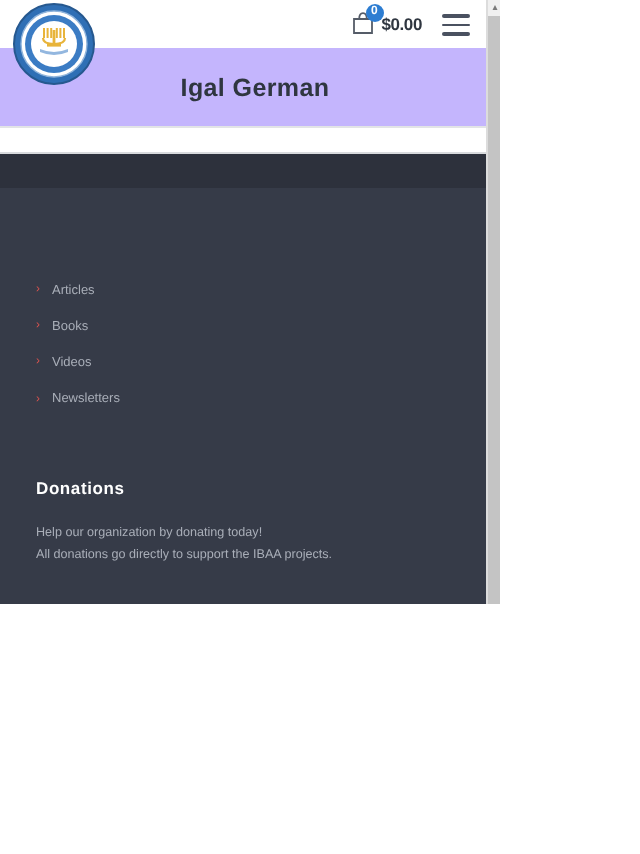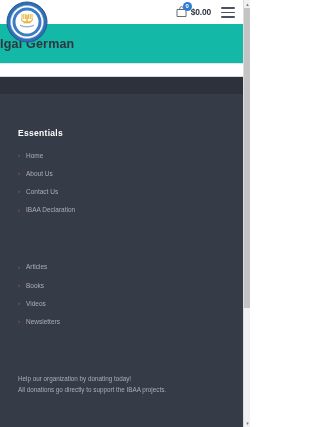--- a/index.html
+++ b/index.html
@@ -7,21 +7,21 @@
   html, body {
     width: 250px;
     height: 427px;
     overflow: hidden;
     font-family: "Liberation Sans", sans-serif;
   }
 
   #viewport {
     position: relative;
     width: 250px;
-    height: 427px;
+    height: 302px;
     background: #343a47;
     overflow: hidden;
   }
 
   
   #page {
     position: absolute;
     left: 0; top: 0;
     width: 243px;
     height: 427px;
@@ -97,25 +97,26 @@
     background: #4a5160;
     border-radius: 1px;
   }
 
   
   .title-band {
     position: absolute;
     left: 0; right: 0;
     top: 24px;
     height: 40px;
-    background: #14b8a6;
+    background: #c4b5fd;
     border-bottom: 1px solid #e2e4e6;
     display: flex;
     align-items: center;
-    justify-content: flex-start;
+    justify-content: center;
+    padding-left: 12px;
   }
 
   .site-title {
     font-size: 12.5px;
     font-weight: bold;
     color: #2f3640;
     letter-spacing: 0.2px;
   }
 
   .band-gap {
@@ -275,41 +276,20 @@
           <circle cx="21" cy="21" r="20" fill="none" stroke="#26588f" stroke-width="1"></circle>
           <circle cx="21" cy="21" r="16.5" fill="none" stroke="#8fb4dc" stroke-width="0.7"></circle>
         </svg>
       </div>
     </div>
 
     <div class="footer-top"></div>
 
     <div class="footer-main">
 
-      <div class="fgroup" style="padding-top:34px;">
-        <div class="fheading">Essentials</div>
-        <ul class="flist" style="margin-top:11px;">
-          <li>
-            <span class="arrow">›</span>
-            <span>Home</span>
-          </li>
-          <li style="margin-top:6px;">
-            <span class="arrow">›</span>
-            <span>About Us</span>
-          </li>
-          <li style="margin-top:6px;">
-            <span class="arrow">›</span>
-            <span>Contact Us</span>
-          </li>
-          <li style="margin-top:6px;">
-            <span class="arrow">›</span>
-            <span>IBAA Declaration</span>
-          </li>
-        </ul>
-      </div>
 
       <div class="fgroup" style="padding-top:34px;">
         <ul class="flist" style="margin-top:11px;">
           <li>
             <span class="arrow">›</span>
             <span>Articles</span>
           </li>
           <li style="margin-top:6px;">
             <span class="arrow">›</span>
             <span>Books</span>
@@ -319,20 +299,21 @@
             <span>Videos</span>
           </li>
           <li style="margin-top:6px;">
             <span class="arrow">›</span>
             <span>Newsletters</span>
           </li>
         </ul>
       </div>
 
       <div class="fgroup" style="padding-top:33px;">
+        <div class="fheading">Donations</div>
         <div style="margin-top:12px;">
           <div class="donate-line">Help our organization by donating today!</div>
           <div class="donate-line">All donations go directly to support the IBAA projects.</div>
         </div>
       </div>
 
       <div class="credit">
         
         
       </div>

